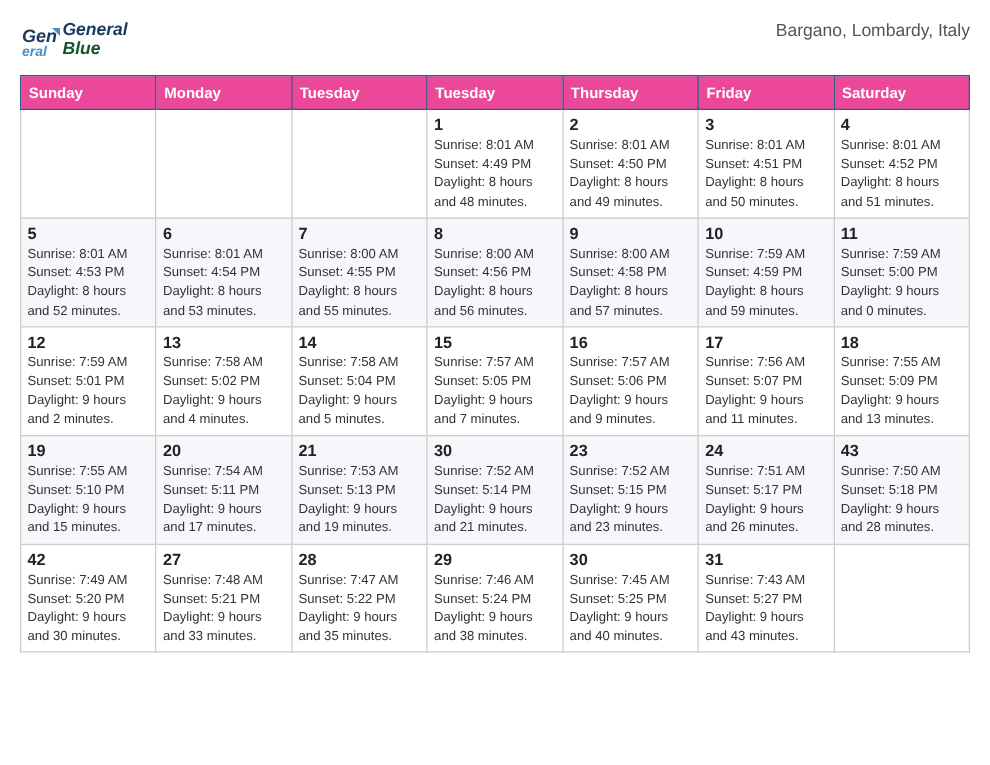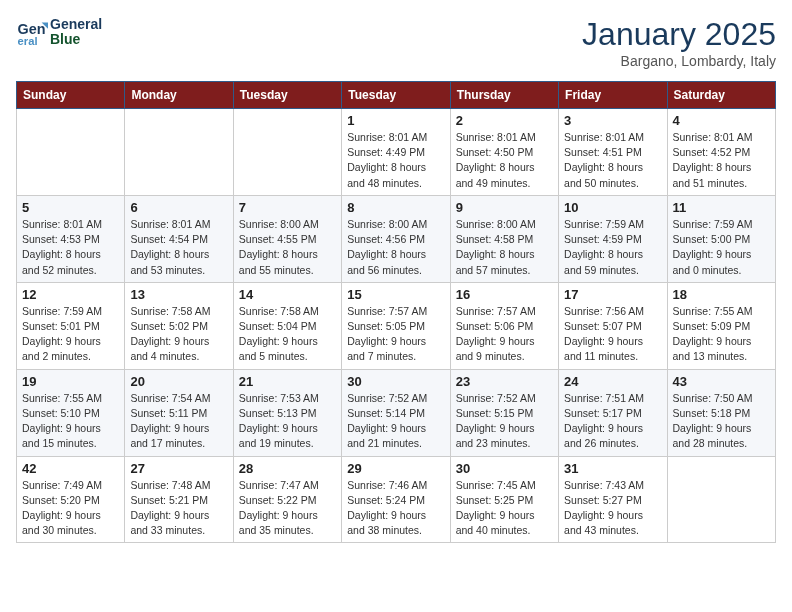--- a/index.html
+++ b/index.html
@@ -11,21 +11,21 @@
       padding: 16px;
     }
     .header {
       display: flex;
       justify-content: space-between;
       align-items: flex-start;
       margin-bottom: 12px;
     }
     .logo {
       display: flex;
-      align-items: center;
+      font-style: italic;
     }
     .logo-text {
       font-size: 14px;
       font-weight: bold;
       color: #1a3a5c;
       line-height: 1.1;
     }
     .logo-text span {
       color: #4a90c4;
     }
@@ -45,21 +45,21 @@
     .subtitle {
       font-size: 14px;
       color: #555;
     }
     table {
       width: 100%;
       border-collapse: collapse;
       font-size: 11px;
     }
     thead th {
-      background: #7f1d1d;
+      background: #ec4899;
       color: #fff;
       text-align: left;
       padding: 6px 6px;
       font-size: 12px;
       font-weight: bold;
       border: 1px solid #2e5a8a;
     }
     tbody td {
       border: 1px solid #ccc;
       vertical-align: top;
@@ -98,21 +98,20 @@
       <polygon points="32,8 40,16 40,8" fill="#4a90c4"></polygon>
     </svg>
     <div>
       <div class="logo-text">
         <span style="color:#1a3a5c;">General</span><br>
         <span style="color:#14532d;">Blue</span>
       </div>
     </div>
   </div>
   <div class="title-block">
-    <div class="month-title">January 2025</div>
     <div class="subtitle">Bargano, Lombardy, Italy</div>
   </div>
 </div>
 
 <table>
   <thead>
     <tr>
     <th>Sunday</th>
         <th>Monday</th>
         <th>Tuesday</th>

